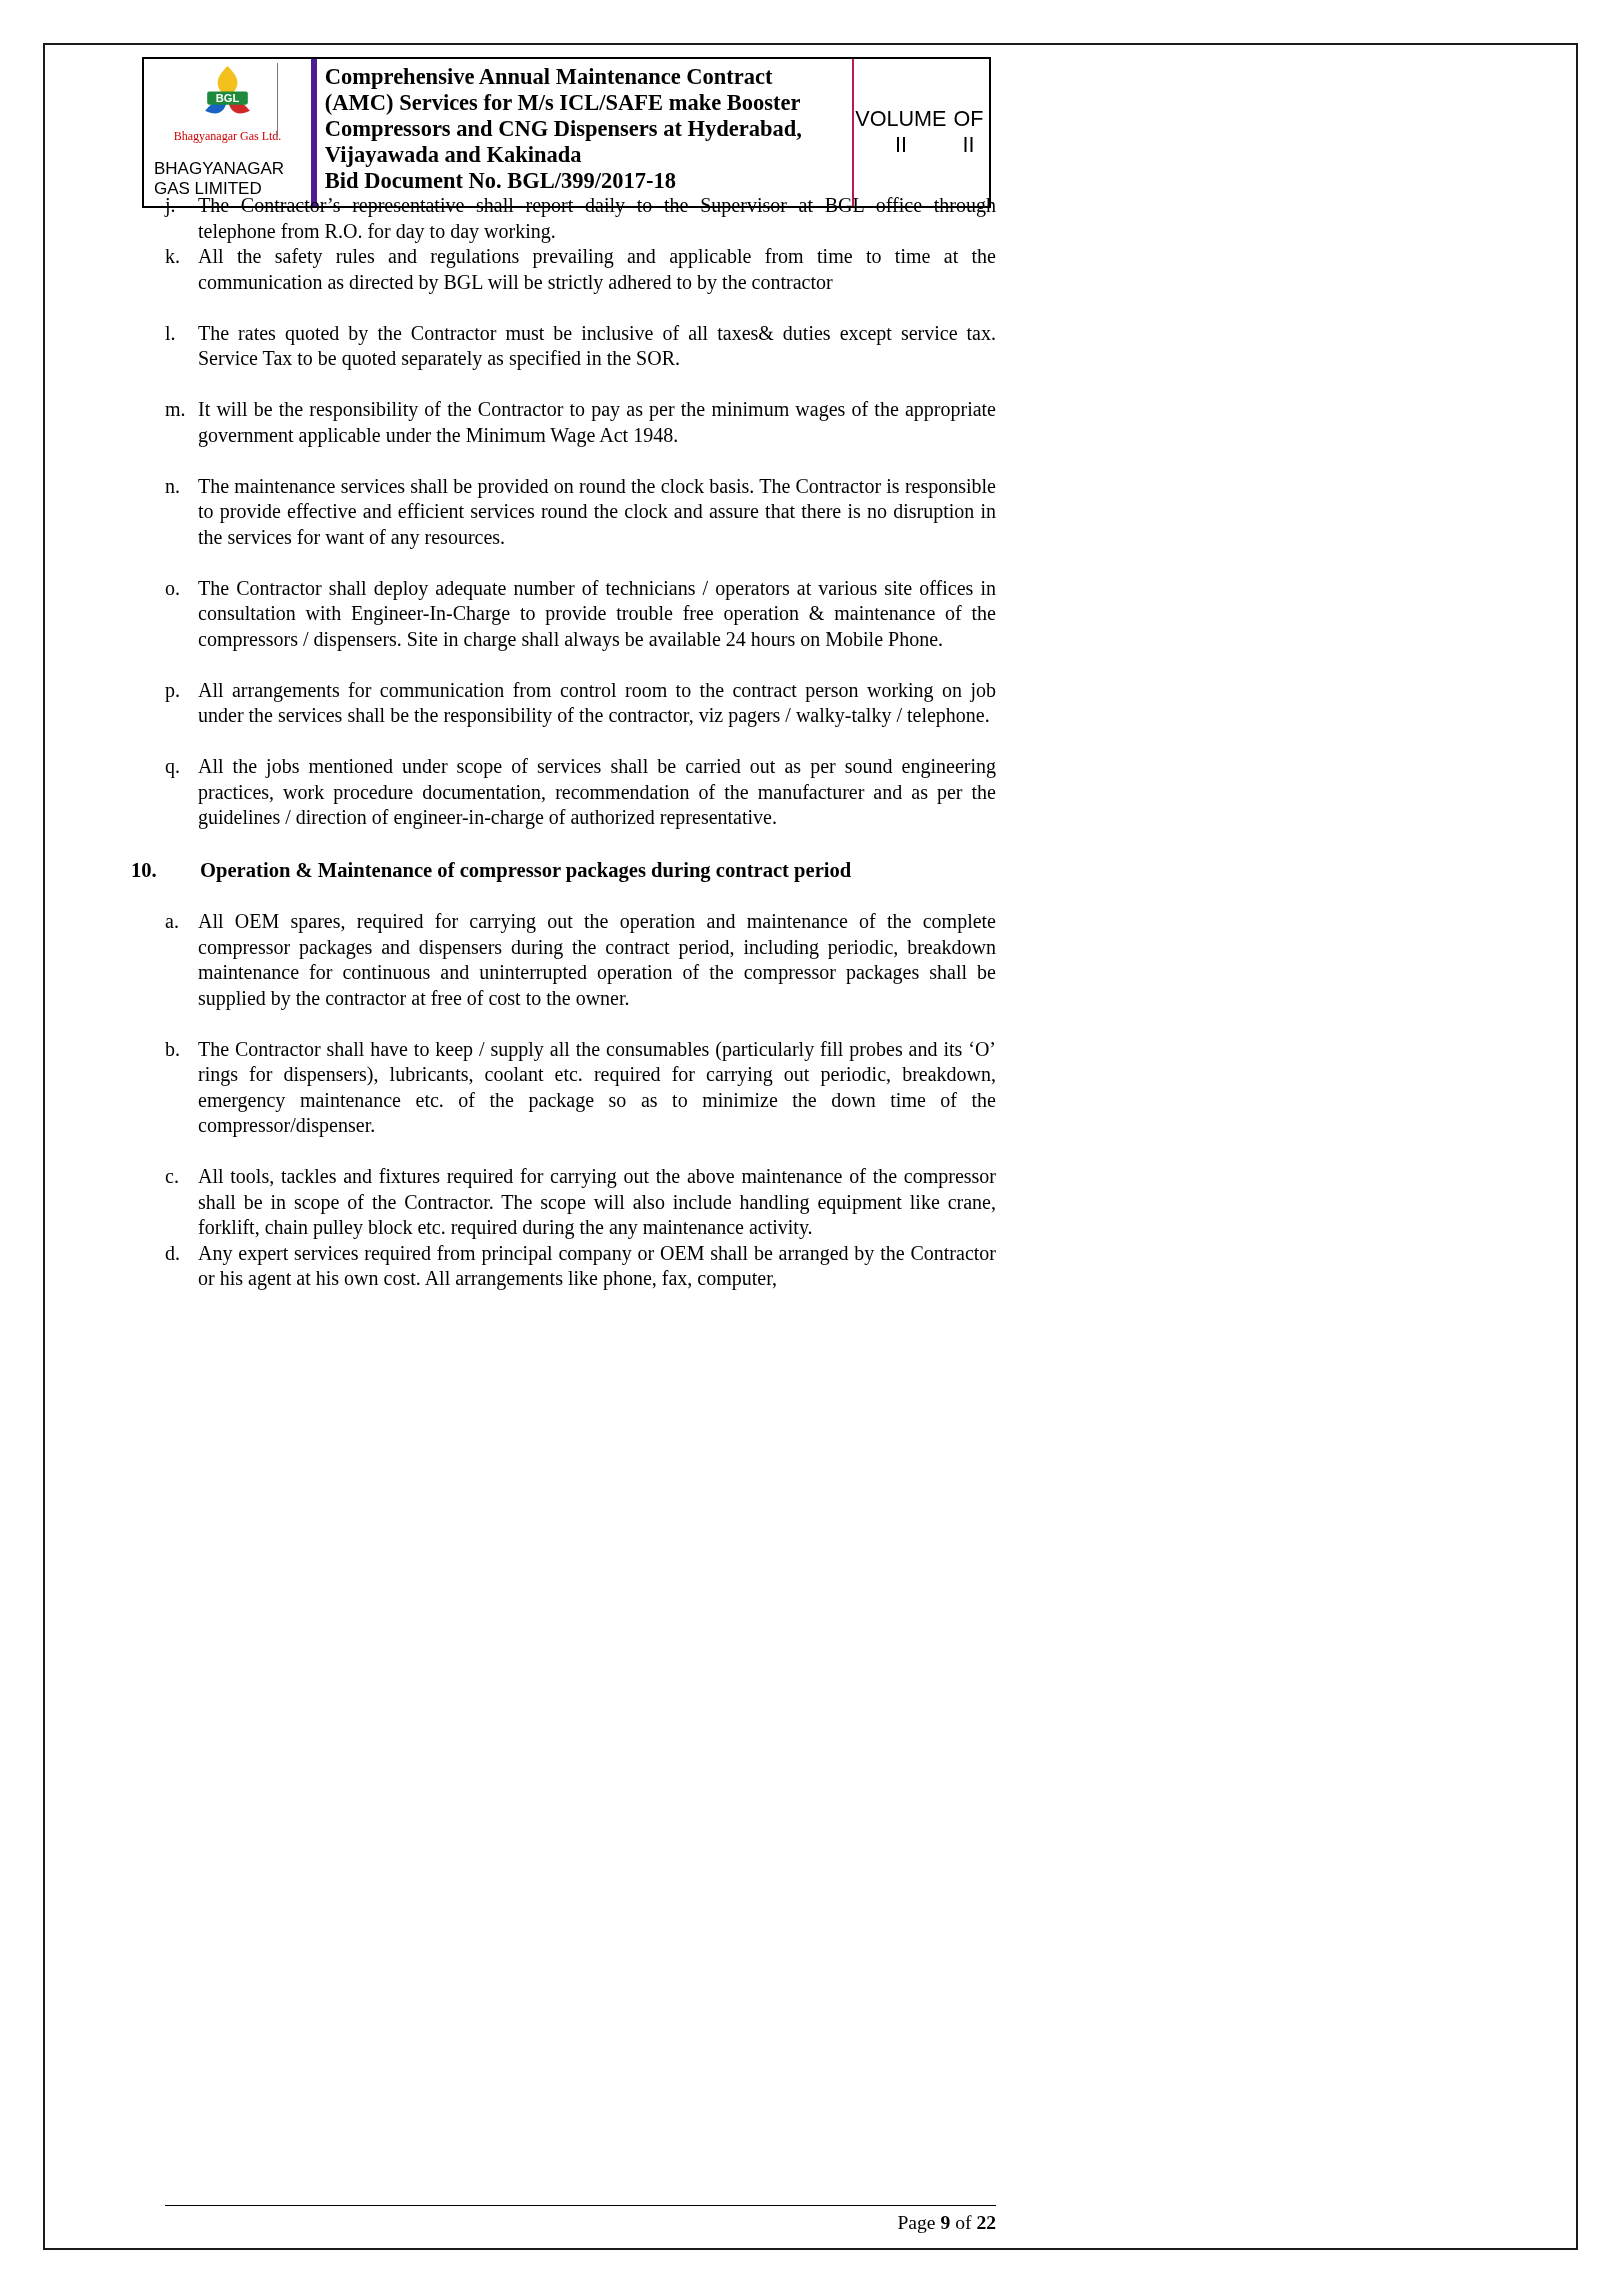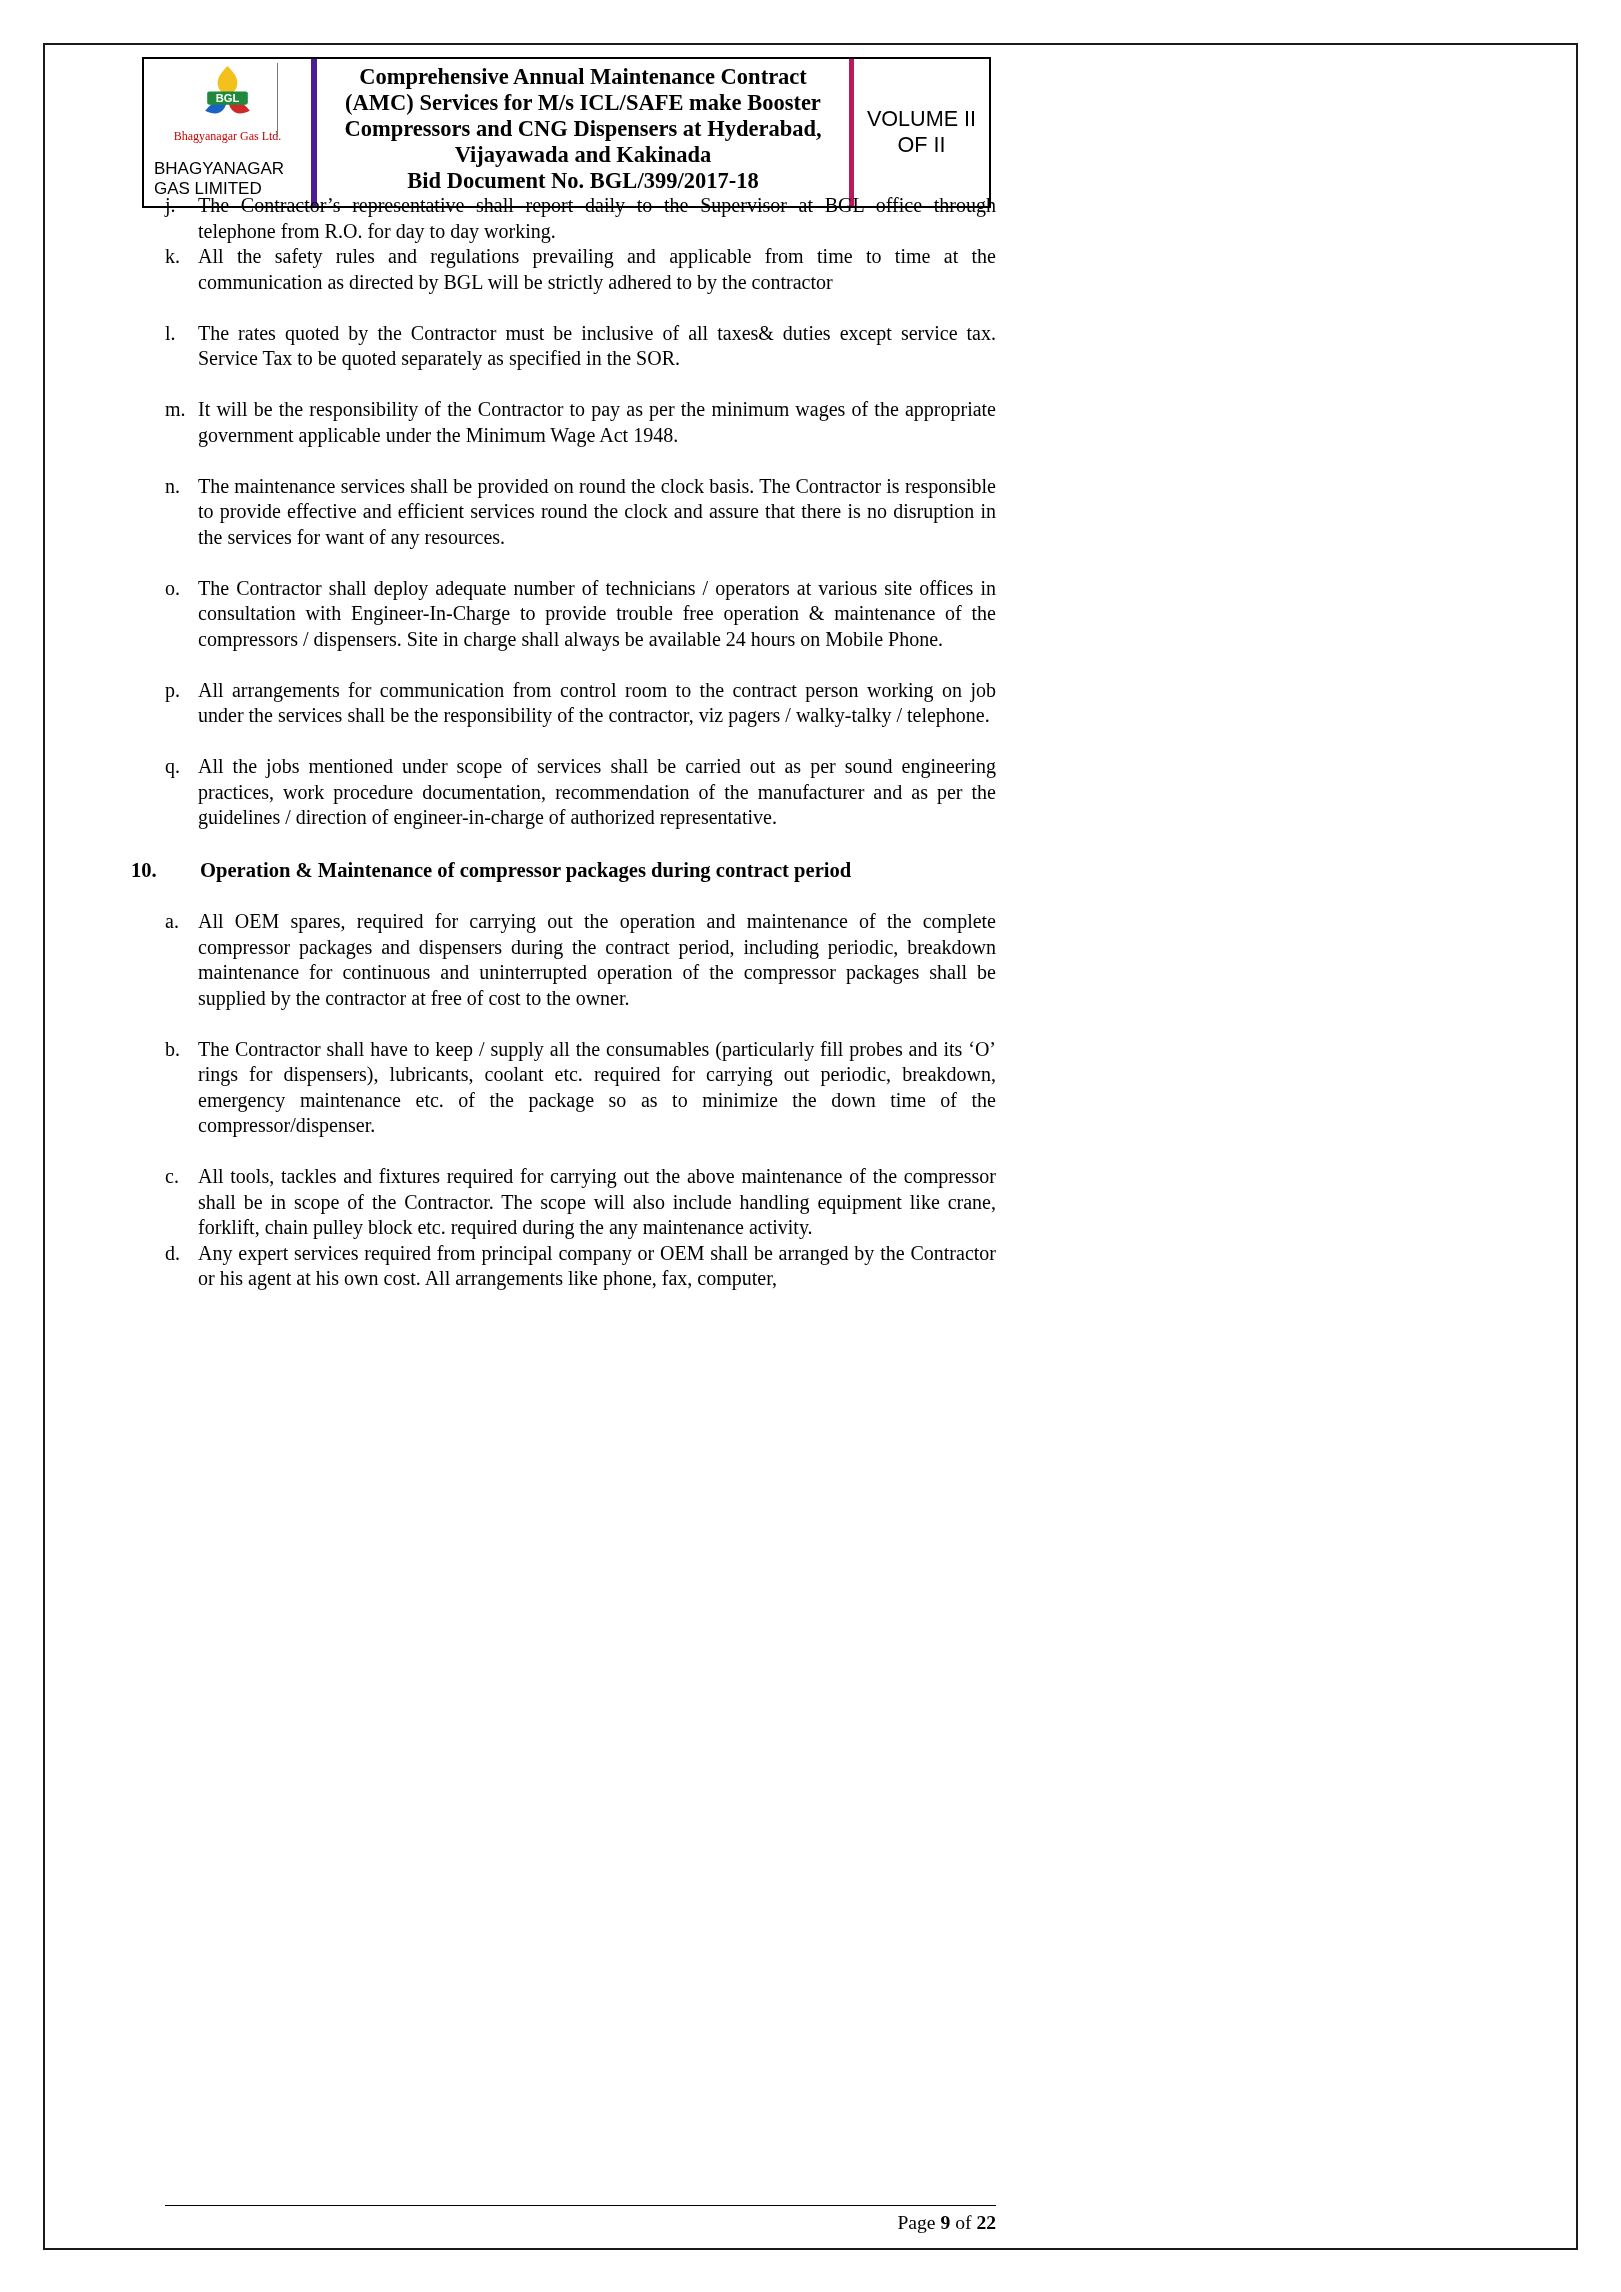--- a/index.html
+++ b/index.html
@@ -56,33 +56,32 @@
   .company-name {
     margin-top: 16px;
     font-family: "Liberation Sans", sans-serif;
     font-size: 17px;
     line-height: 20.6px;
     text-align: left;
     width: 147px;
   }
   .title-cell {
     flex: 1 1 auto;
-    border-right: 5px solid #be185d;
-    box-sizing: border-box;
-    text-align: center;
+    border-right: 2px solid #be185d;
+    box-sizing: border-box;
     padding: 4.9px 7.8px 3.9px 7.8px;
     font-weight: bold;
     font-size: 22.5px;
     line-height: 26px;
   }
   .volume-cell {
     flex: 0 0 135px;
     box-sizing: border-box;
     display: flex;
-    flex-direction: column;
+    flex-direction: row;
     justify-content: center;
     align-items: center;
     text-align: center;
     font-family: "Liberation Sans", sans-serif;
     font-size: 21.6px;
     line-height: 26.5px;
   }
 
   
   .body-block {

